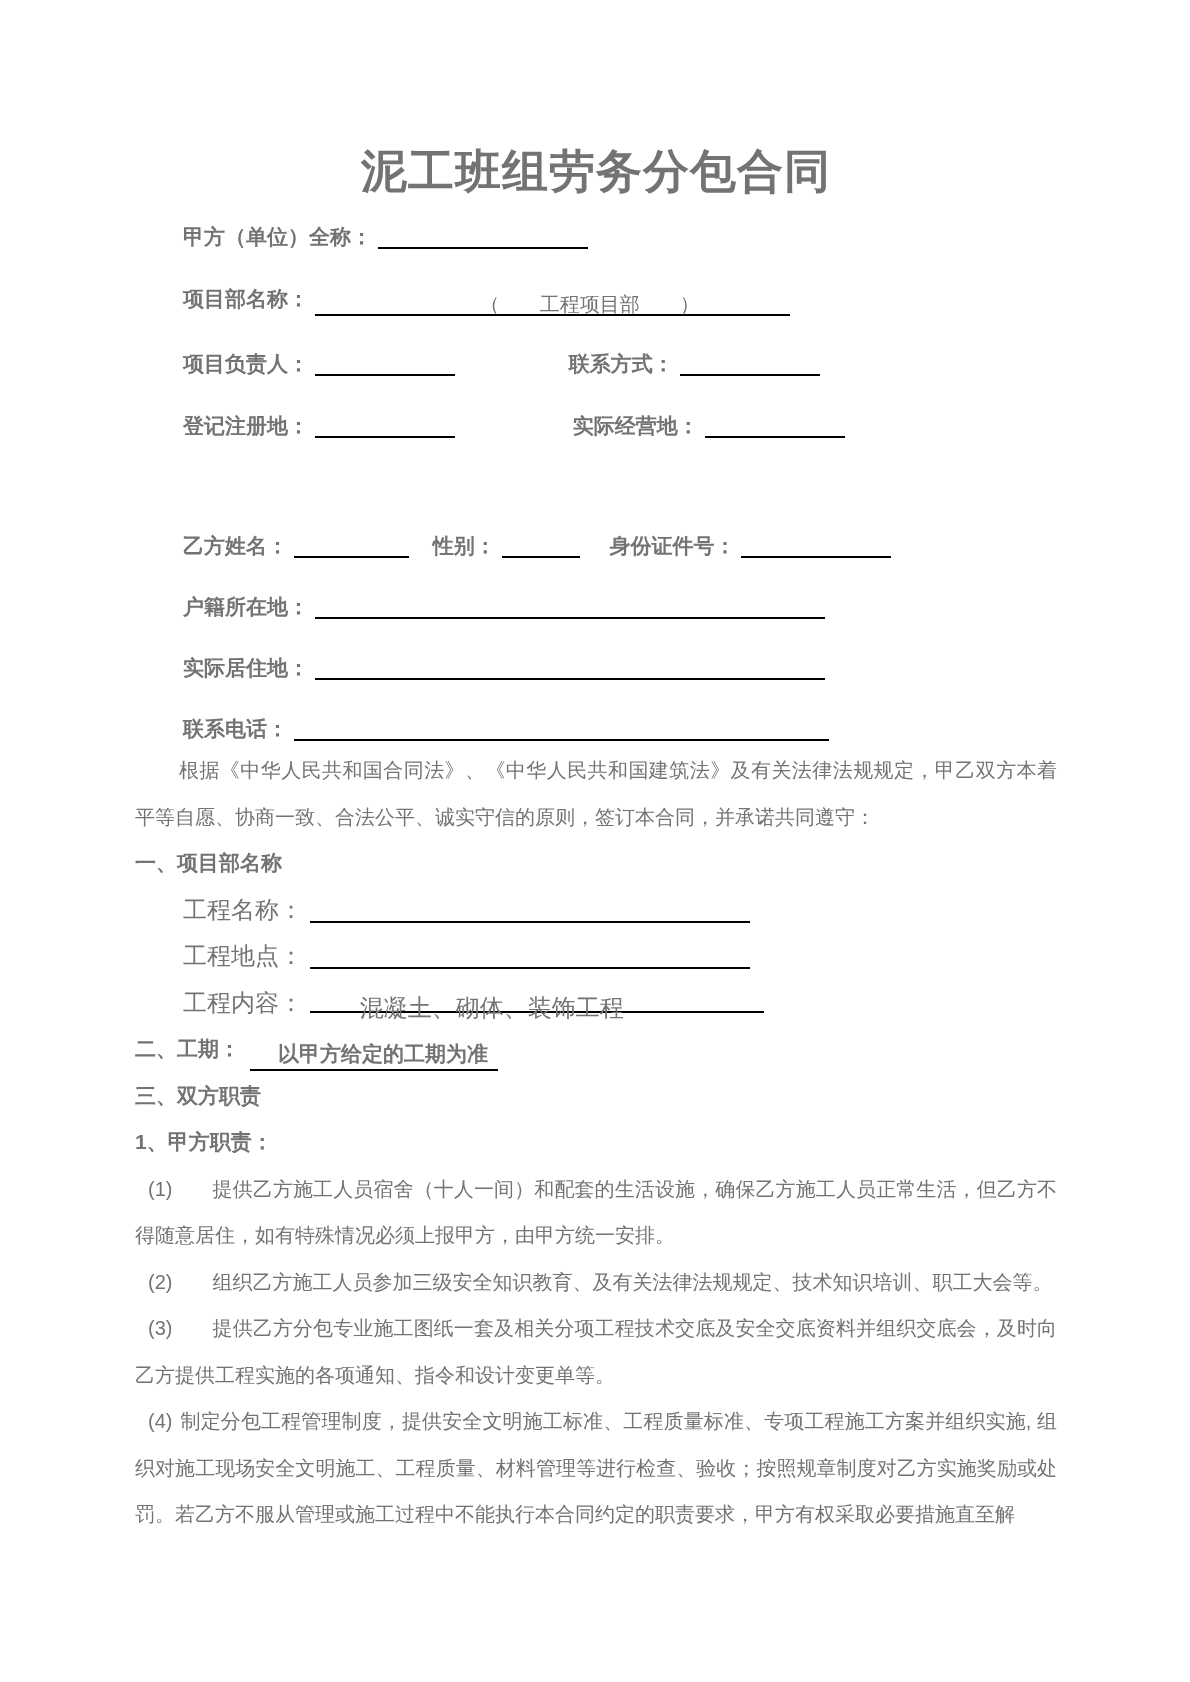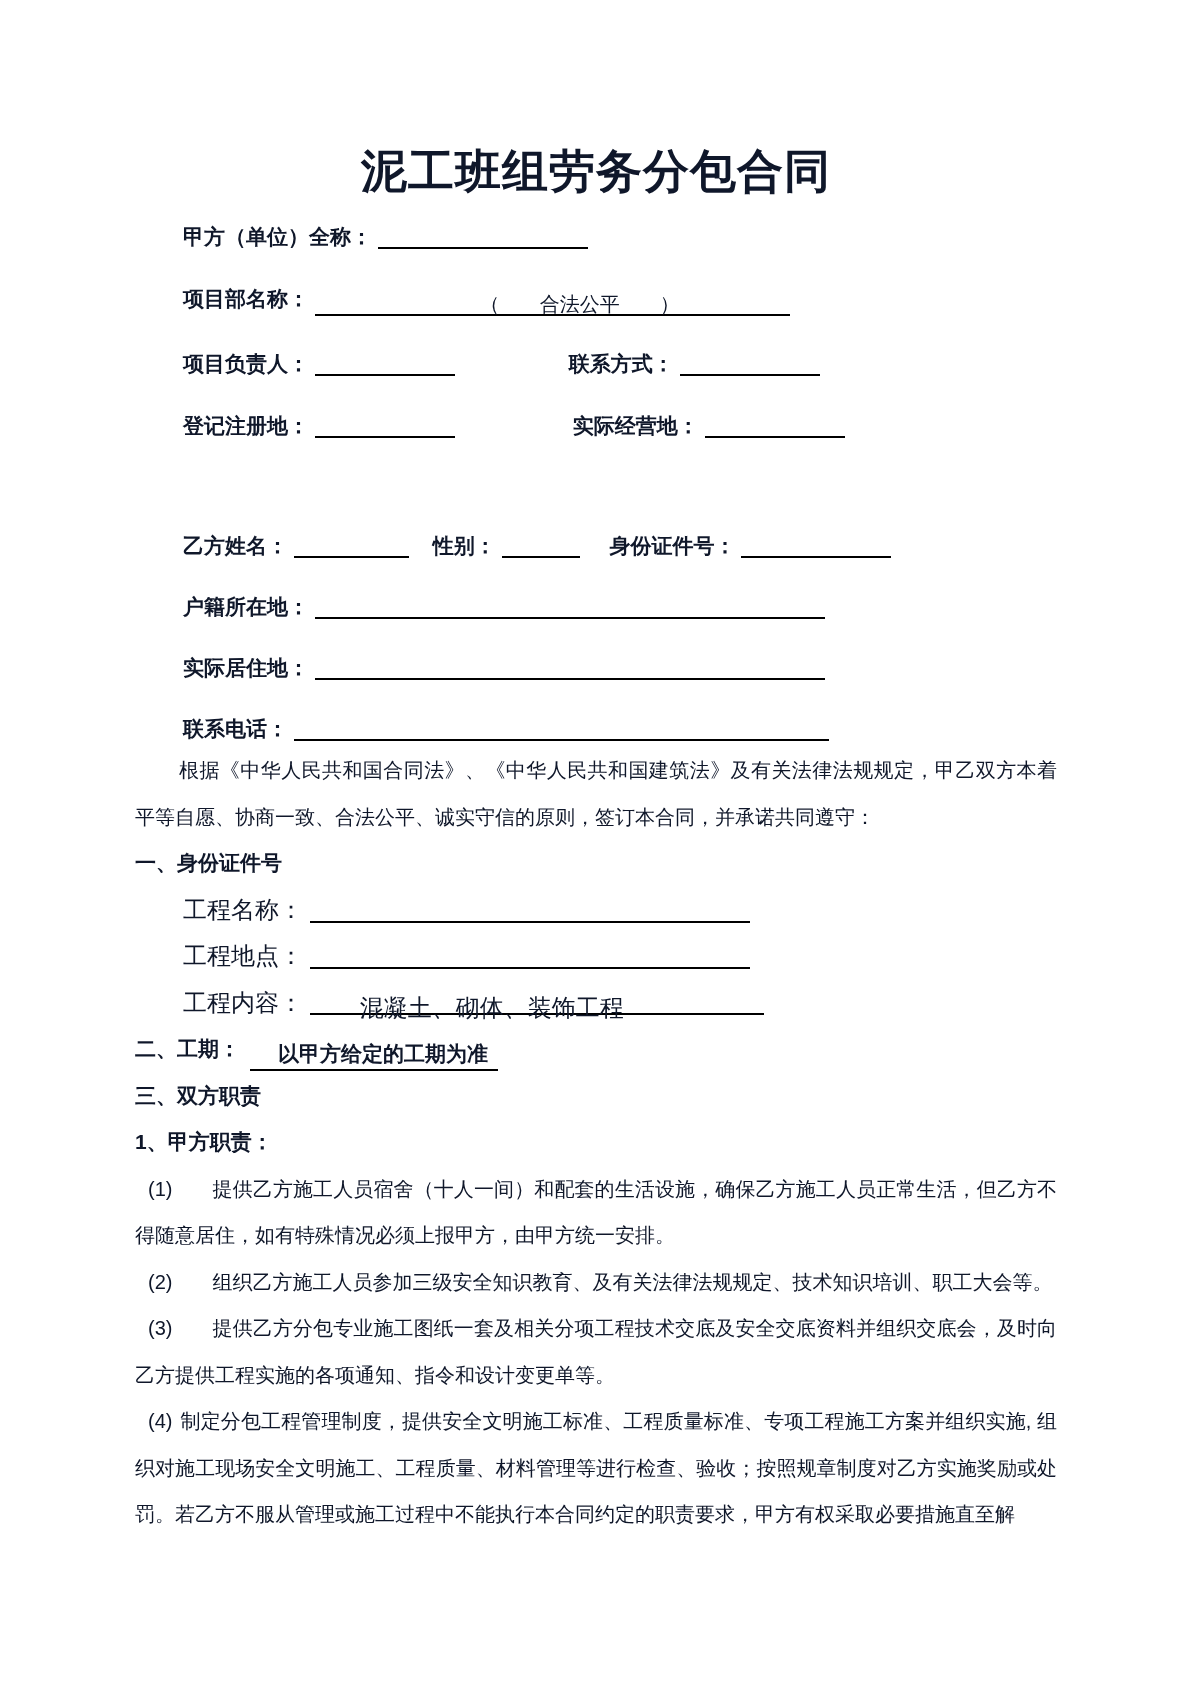--- a/index.html
+++ b/index.html
@@ -2,21 +2,21 @@
 <html><head>
 <meta charset="utf-8">
 <style>
   html,body{margin:0;padding:0;background:#ffffff;}
   .page{
     position:relative;
     width:1190px;height:1682px;
     box-sizing:border-box;
     padding:0 133px 0 135px;
     background:#ffffff;
-    color:#0f172a;
+    color:#737373;
     font-family:"Liberation Sans","DejaVu Sans",sans-serif;
     overflow:hidden;
   }
   .title{
     margin:145px 0 0 0;
     font-size:46px;
     line-height:52px;
     font-weight:bold;
     text-align:center;
     letter-spacing:1px;
@@ -65,21 +65,21 @@
     font-weight:bold;
     line-height:46.5px;
   }
   .sub-row{
     padding-left:48px;
     font-size:24px;
     font-weight:normal;
     line-height:46.5px;
     white-space:nowrap;
   }
-  .sub-row .blank{height:26px;font-family:Liberation Mono, monospace;}
+  .sub-row .blank{height:26px;}
   .fill-value{
     font-weight:normal;
     padding-left:50px;
     display:inline-block;
   }
   .period-value{
     display:inline-block;
     border-bottom:2px solid #000;
     font-weight:bold;
     margin-left:10px;
@@ -105,21 +105,21 @@
 
   <div class="form">
 
     <div class="form-row first">
       <span>甲方（单位）全称：</span>
       <span class="blank w210"></span>
     </div>
 
     <div class="form-row">
       <span>项目部名称：</span>
-      <span class="blank w475"><span class="note">（　　合法公平　　）</span></span>
+      <span class="blank w475"><span class="note">（　　工程项目部　　）</span></span>
     </div>
 
     <div class="form-row">
       <span>项目负责人：</span>
       <span class="blank w140"></span>
       <span class="col2-a">联系方式：</span>
       <span class="blank w140"></span>
     </div>
 
     <div class="form-row">
@@ -152,21 +152,21 @@
       <span>联系电话：</span>
       <span class="blank w535"></span>
     </div>
 
   </div>
 
   <div class="doc">
 
     <p class="preamble">根据《中华人民共和国合同法》、《中华人民共和国建筑法》及有关法律法规规定，甲乙双方本着平等自愿、协商一致、合法公平、诚实守信的原则，签订本合同，并承诺共同遵守：</p>
 
-    <div class="heading">一、身份证件号</div>
+    <div class="heading">一、项目部名称</div>
 
     <div class="sub-row">
       <span>工程名称：</span>
       <span class="blank w440"></span>
     </div>
 
     <div class="sub-row">
       <span>工程地点：</span>
       <span class="blank w440"></span>
     </div>

